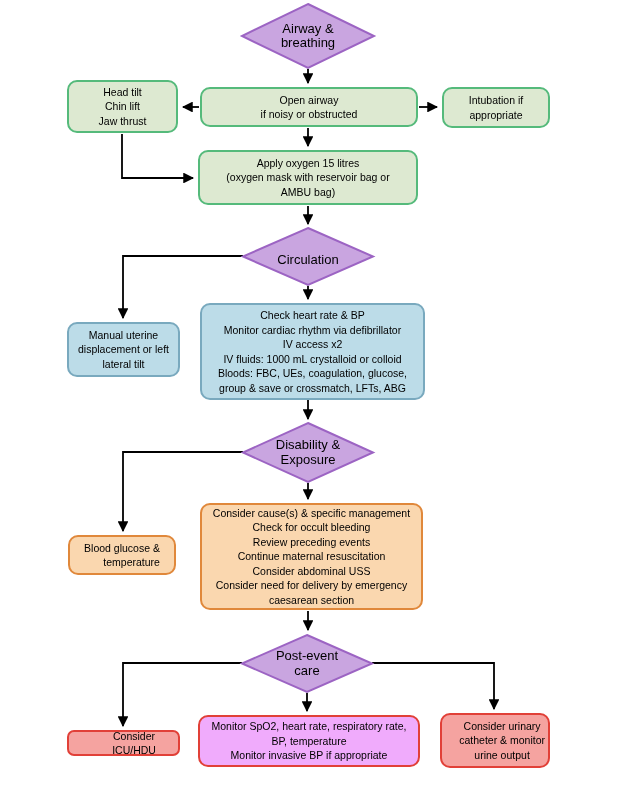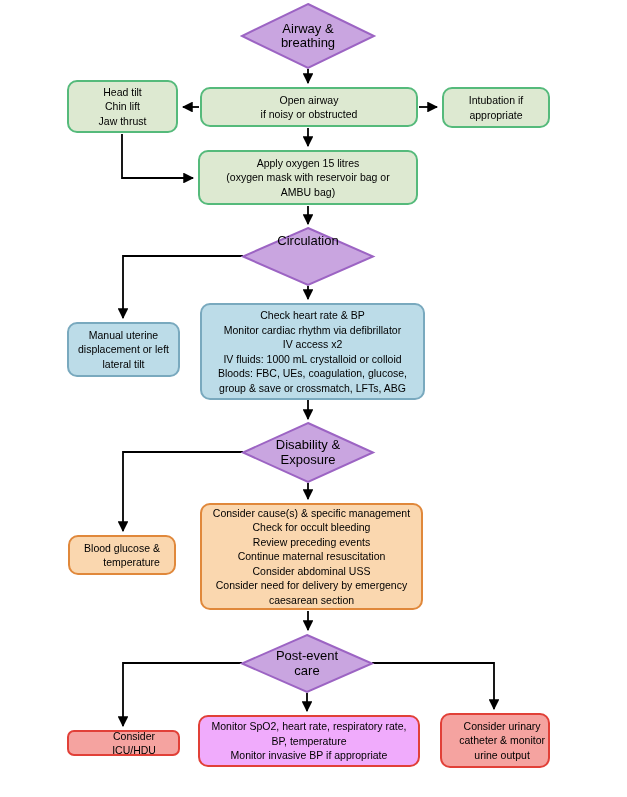--- a/index.html
+++ b/index.html
@@ -79,21 +79,21 @@
       <polygon points="308,228 373,256.5 308,285 243,256.5" fill="#C9A5E0" stroke="#9C64C3"></polygon>
       <polygon points="308,423 373,452.5 308,482 243,452.5" fill="#C9A5E0" stroke="#9C64C3"></polygon>
       <polygon points="307,635 372,663.5 307,692 242,663.5" fill="#C9A5E0" stroke="#9C64C3"></polygon>
     </g>
   </svg>
 
   <div class="diamond-label" style="left:242px; top:4px; width:132px; height:64px;">
     <span>Airway &amp;
 breathing</span>
   </div>
-  <div class="diamond-label" style="left:243px; top:213px; width:130px; height:57px;">
+  <div class="diamond-label" style="left:243px; top:232px; width:130px; height:57px;">
     <span>Circulation</span>
   </div>
   <div class="diamond-label" style="left:243px; top:423px; width:130px; height:59px;">
     <span>Disability &amp;
 Exposure</span>
   </div>
   <div class="diamond-label" style="left:242px; top:635px; width:130px; height:57px;">
     <span>Post-event
 care</span>
   </div>

